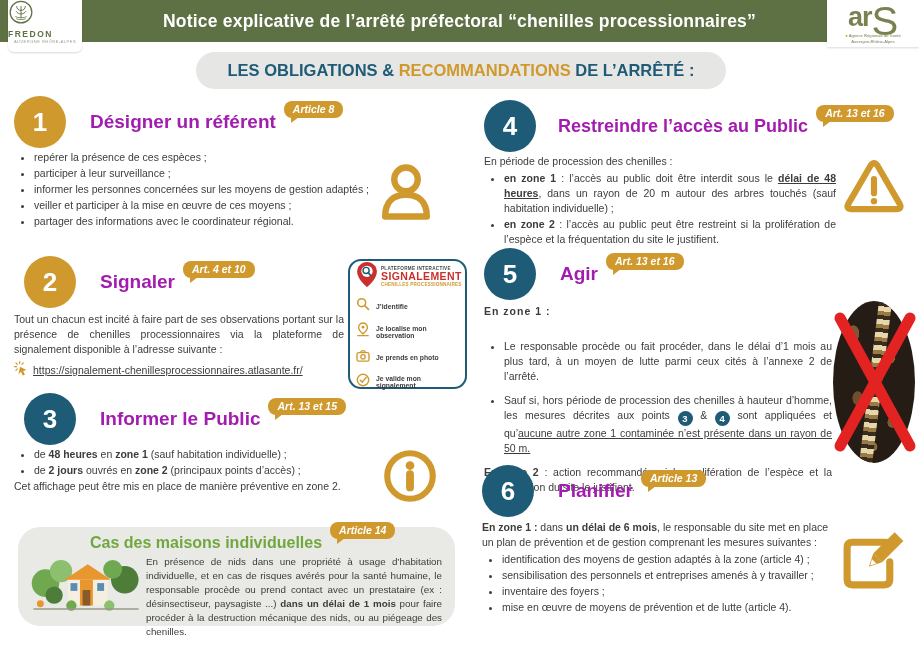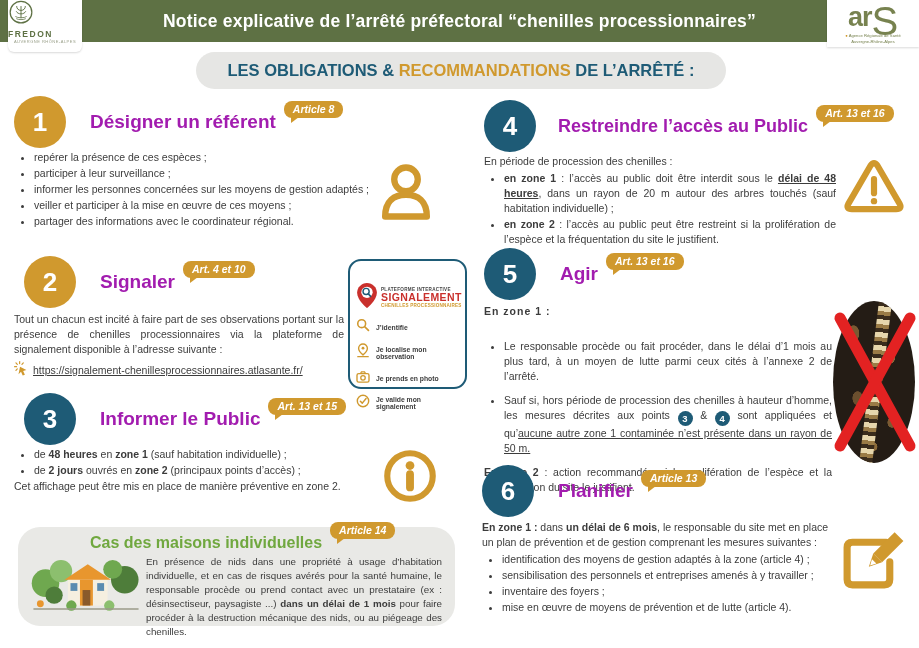--- a/index.html
+++ b/index.html
@@ -46,21 +46,21 @@
   ul.blt{margin:2px 0 0 0;padding-left:20px;}
   ul.blt li{margin-bottom:1px;}
   ul.blt.sp li{margin-bottom:9px;}
   .b{font-weight:bold;} .u{text-decoration:underline;} .bu{font-weight:bold;text-decoration:underline;}
   .mini-num{display:inline-flex;width:15px;height:15px;border-radius:50%;background:#1e5b76;color:#fff;
     font-size:9.5px;font-weight:bold;align-items:center;justify-content:center;vertical-align:-3px;}
   .link-row{display:flex;align-items:center;gap:4px;margin-top:4px;}
   .url{font-size:10.5px;color:#3c3c3c;text-decoration:underline;}
   
   .pf-box{position:absolute;left:348px;top:259px;width:119px;height:130px;background:#fff;
-    border:2px solid #1e5b76;border-radius:13px;box-sizing:border-box;padding:21px 6px 4px;}
+    border:2px solid #1e5b76;border-radius:13px;box-sizing:border-box;padding:0 6px 4px;}
   .pf-head{display:flex;align-items:center;gap:3px;margin-bottom:5px;}
   .pf-tagline{font-size:4.6px;font-weight:bold;color:#444;letter-spacing:.3px;}
   .pf-name{font-size:10.5px;font-weight:900;color:#c9302c;letter-spacing:.4px;line-height:1.1;}
   .pf-sub{font-size:4.6px;font-weight:bold;color:#d0992e;letter-spacing:.2px;}
   .pf-item{display:flex;align-items:center;gap:6px;margin-bottom:7px;}
   .pf-label{font-size:6.8px;font-weight:bold;color:#3c3c3c;}
   
   .mi-box{position:absolute;left:18px;top:527px;width:437px;height:99px;background:#e9e9e6;
     border-radius:22px;box-sizing:border-box;}
   .mi-head{position:absolute;left:72px;top:7px;display:flex;align-items:center;}

